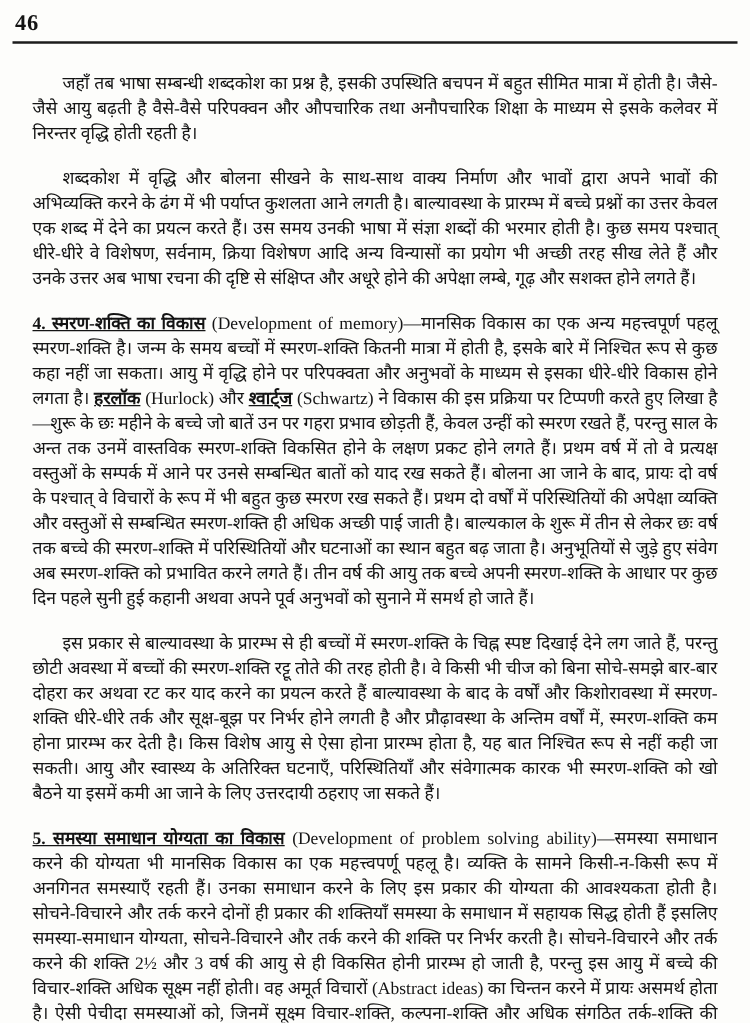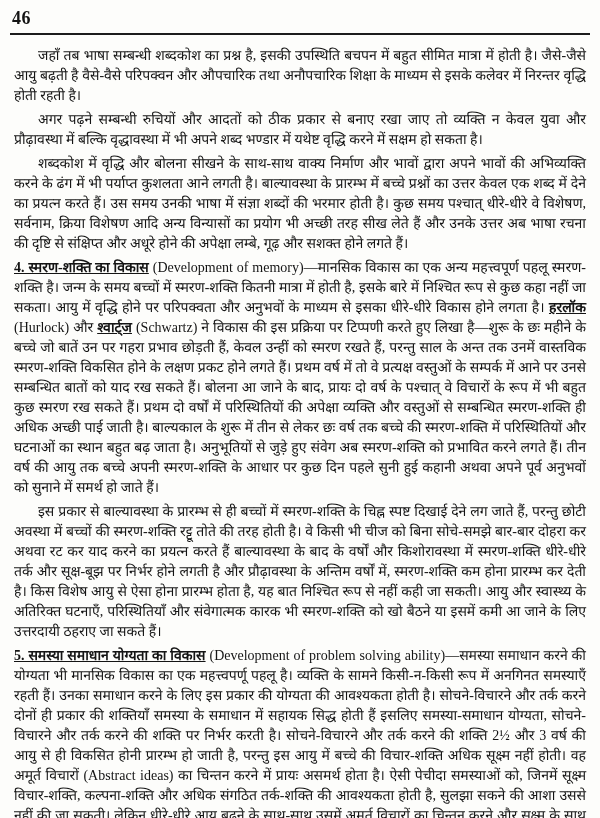--- a/index.html
+++ b/index.html
@@ -30,21 +30,21 @@
     font-size: 18px;
     letter-spacing: 0.5px;
   }
   .running-title {
     font-size: 13.5px;
   }
   .body-text {
     padding-top: 7px;
   }
   .body-text p {
-    margin: 4px;
+    margin: 16px;
     font-size: 14px;
     line-height: 20px;
     text-align: justify;
   }
   .indent { text-indent: 24px; }
   .sec { margin-top: 4px; }
   .b { font-weight: 700; text-decoration: underline; }
   .i { }
 </style>
 </head>
@@ -53,21 +53,20 @@
 <div class="page">
 
   <div class="header">
     <span class="page-num">46</span>
   </div>
 
   <div class="body-text">
 
     <p class="indent">जहाँ तब भाषा सम्बन्धी शब्दकोश का प्रश्न है, इसकी उपस्थिति बचपन में बहुत सीमित मात्रा में होती है। जैसे-जैसे आयु बढ़ती है वैसे-वैसे परिपक्वन और औपचारिक तथा अनौपचारिक शिक्षा के माध्यम से इसके कलेवर में निरन्तर वृद्धि होती रहती है।</p>
 
-    <p class="indent">अगर पढ़ने सम्बन्धी रुचियों और आदतों को ठीक प्रकार से बनाए रखा जाए तो व्यक्ति न केवल युवा और प्रौढ़ावस्था में बल्कि वृद्धावस्था में भी अपने शब्द भण्डार में यथेष्ट वृद्धि करने में सक्षम हो सकता है।</p>
 
     <p class="indent">शब्दकोश में वृद्धि और बोलना सीखने के साथ-साथ वाक्य निर्माण और भावों द्वारा अपने भावों की अभिव्यक्ति करने के ढंग में भी पर्याप्त कुशलता आने लगती है। बाल्यावस्था के प्रारम्भ में बच्चे प्रश्नों का उत्तर केवल एक शब्द में देने का प्रयत्न करते हैं। उस समय उनकी भाषा में संज्ञा शब्दों की भरमार होती है। कुछ समय पश्चात् धीरे-धीरे वे विशेषण, सर्वनाम, क्रिया विशेषण आदि अन्य विन्यासों का प्रयोग भी अच्छी तरह सीख लेते हैं और उनके उत्तर अब भाषा रचना की दृष्टि से संक्षिप्त और अधूरे होने की अपेक्षा लम्बे, गूढ़ और सशक्त होने लगते हैं।</p>
 
     <p class="sec"><span class="b">4. स्मरण-शक्ति का विकास</span><span> (Development of memory)—</span><span>मानसिक विकास का एक अन्य महत्त्वपूर्ण पहलू स्मरण-शक्ति है। जन्म के समय बच्चों में स्मरण-शक्ति कितनी मात्रा में होती है, इसके बारे में निश्चित रूप से कुछ कहा नहीं जा सकता। आयु में वृद्धि होने पर परिपक्वता और अनुभवों के माध्यम से इसका धीरे-धीरे विकास होने लगता है। </span><span class="b">हरलॉक</span><span> (Hurlock) और </span><span class="b">श्वार्ट्ज</span><span> (Schwartz) ने विकास की इस प्रक्रिया पर टिप्पणी करते हुए लिखा है—</span><span class="i">शुरू के छः महीने के बच्चे जो बातें उन पर गहरा प्रभाव छोड़ती हैं, केवल उन्हीं को स्मरण रखते हैं, परन्तु साल के अन्त तक उनमें वास्तविक स्मरण-शक्ति विकसित होने के लक्षण प्रकट होने लगते हैं। प्रथम वर्ष में तो वे प्रत्यक्ष वस्तुओं के सम्पर्क में आने पर उनसे सम्बन्धित बातों को याद रख सकते हैं। बोलना आ जाने के बाद, प्रायः दो वर्ष के पश्चात् वे विचारों के रूप में भी बहुत कुछ स्मरण रख सकते हैं। प्रथम दो वर्षों में परिस्थितियों की अपेक्षा व्यक्ति और वस्तुओं से सम्बन्धित स्मरण-शक्ति ही अधिक अच्छी पाई जाती है। बाल्यकाल के शुरू में तीन से लेकर छः वर्ष तक बच्चे की स्मरण-शक्ति में परिस्थितियों और घटनाओं का स्थान बहुत बढ़ जाता है। अनुभूतियों से जुड़े हुए संवेग अब स्मरण-शक्ति को प्रभावित करने लगते हैं। तीन वर्ष की आयु तक बच्चे अपनी स्मरण-शक्ति के आधार पर कुछ दिन पहले सुनी हुई कहानी अथवा अपने पूर्व अनुभवों को सुनाने में समर्थ हो जाते हैं।</span></p>
 
     <p class="indent">इस प्रकार से बाल्यावस्था के प्रारम्भ से ही बच्चों में स्मरण-शक्ति के चिह्न स्पष्ट दिखाई देने लग जाते हैं, परन्तु छोटी अवस्था में बच्चों की स्मरण-शक्ति रट्टू तोते की तरह होती है। वे किसी भी चीज को बिना सोचे-समझे बार-बार दोहरा कर अथवा रट कर याद करने का प्रयत्न करते हैं बाल्यावस्था के बाद के वर्षों और किशोरावस्था में स्मरण-शक्ति धीरे-धीरे तर्क और सूक्ष-बूझ पर निर्भर होने लगती है और प्रौढ़ावस्था के अन्तिम वर्षों में, स्मरण-शक्ति कम होना प्रारम्भ कर देती है। किस विशेष आयु से ऐसा होना प्रारम्भ होता है, यह बात निश्चित रूप से नहीं कही जा सकती। आयु और स्वास्थ्य के अतिरिक्त घटनाएँ, परिस्थितियाँ और संवेगात्मक कारक भी स्मरण-शक्ति को खो बैठने या इसमें कमी आ जाने के लिए उत्तरदायी ठहराए जा सकते हैं।</p>
 
     <p class="sec"><span class="b">5. समस्या समाधान योग्यता का विकास</span><span> (Development of problem solving ability)—</span><span>समस्या समाधान करने की योग्यता भी मानसिक विकास का एक महत्त्वपर्णू पहलू है। व्यक्ति के सामने किसी-न-किसी रूप में अनगिनत समस्याएँ रहती हैं। उनका समाधान करने के लिए इस प्रकार की योग्यता की आवश्यकता होती है। सोचने-विचारने और तर्क करने दोनों ही प्रकार की शक्तियाँ समस्या के समाधान में सहायक सिद्ध होती हैं इसलिए समस्या-समाधान योग्यता, सोचने-विचारने और तर्क करने की शक्ति पर निर्भर करती है। सोचने-विचारने और तर्क करने की शक्ति 2½ और 3 वर्ष की आयु से ही विकसित होनी प्रारम्भ हो जाती है, परन्तु इस आयु में बच्चे की विचार-शक्ति अधिक सूक्ष्म नहीं होती। वह अमूर्त विचारों (Abstract ideas) का चिन्तन करने में प्रायः असमर्थ होता है। ऐसी पेचीदा समस्याओं को, जिनमें सूक्ष्म विचार-शक्ति, कल्पना-शक्ति और अधिक संगठित तर्क-शक्ति की आवश्यकता होती है, सुलझा सकने की आशा उससे नहीं की जा सकती। लेकिन धीरे-धीरे आयु बढ़ने के साथ-साथ उसमें अमूर्त विचारों का चिन्तन करने और सूक्ष्म के साथ सम्बन्ध</span></p>
 
   </div>

